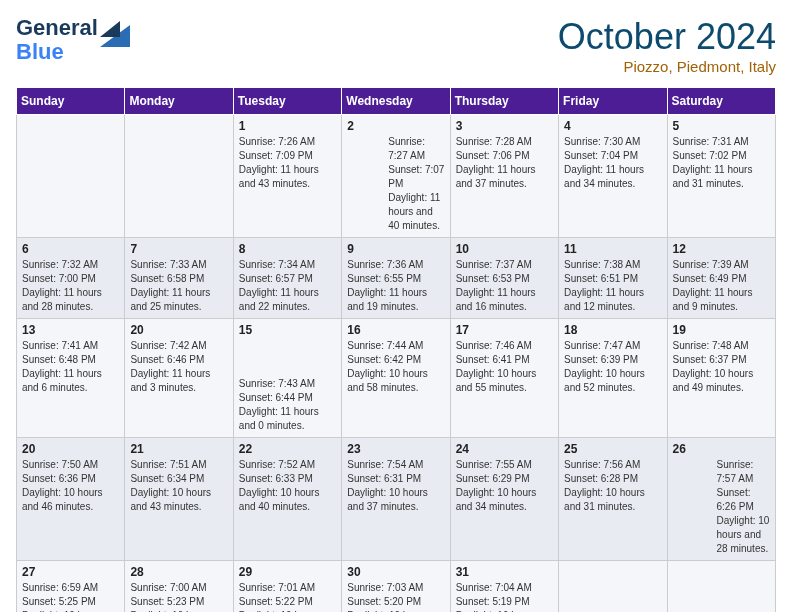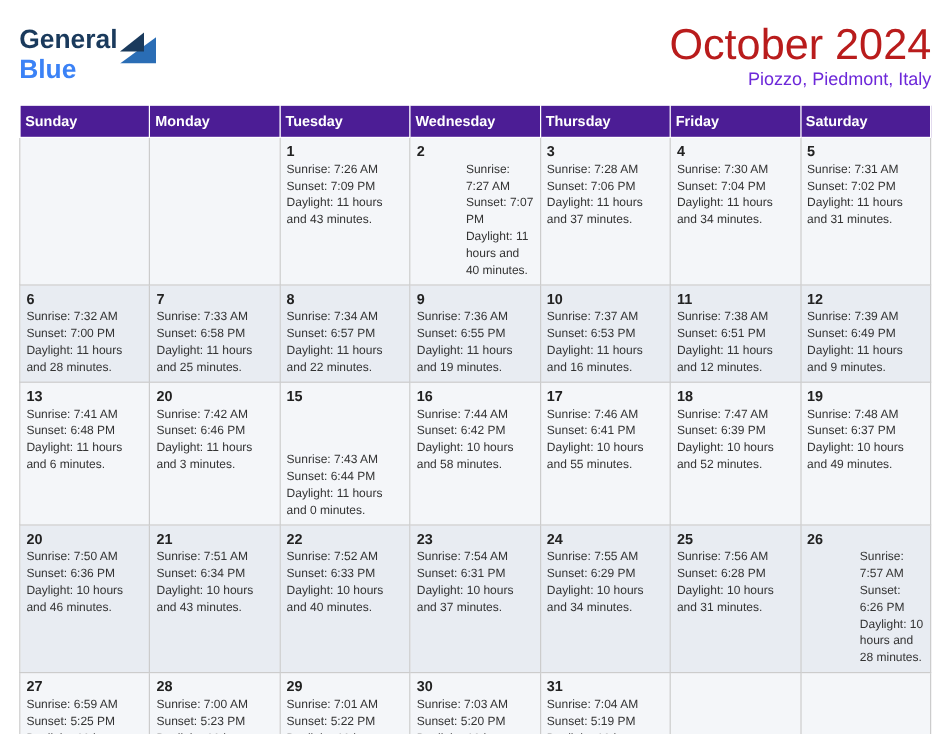--- a/index.html
+++ b/index.html
@@ -6,21 +6,21 @@
     body {
       font-family: Arial, sans-serif;
       background: #fff;
       width: 792px;
       min-height: 612px;
       padding: 16px;
     }
     .header {
       display: flex;
       justify-content: space-between;
-      align-items: center;
+      align-items: flex-start;
       margin-bottom: 12px;
     }
     .logo {
       display: flex;
       flex-direction: column;
       align-items: flex-start;
     }
     .logo-text {
       font-size: 22px;
       font-weight: bold;
@@ -29,25 +29,25 @@
     }
     .logo-text span.blue {
       color: #3b82f6;
     }
     .title-block {
       text-align: right;
     }
     .month-title {
       font-size: 36px;
       font-weight: normal;
-      color: #b91c1c;
+      color: #0c4a6e;
     }
     .location {
       font-size: 15px;
-      color: #6d28d9;
+      color: #a16207;
     }
     table {
       width: 100%;
       border-collapse: collapse;
       font-size: 11px;
     }
     thead tr th {
       background: #4c1d95;
       color: #fff;
       padding: 6px 4px;

